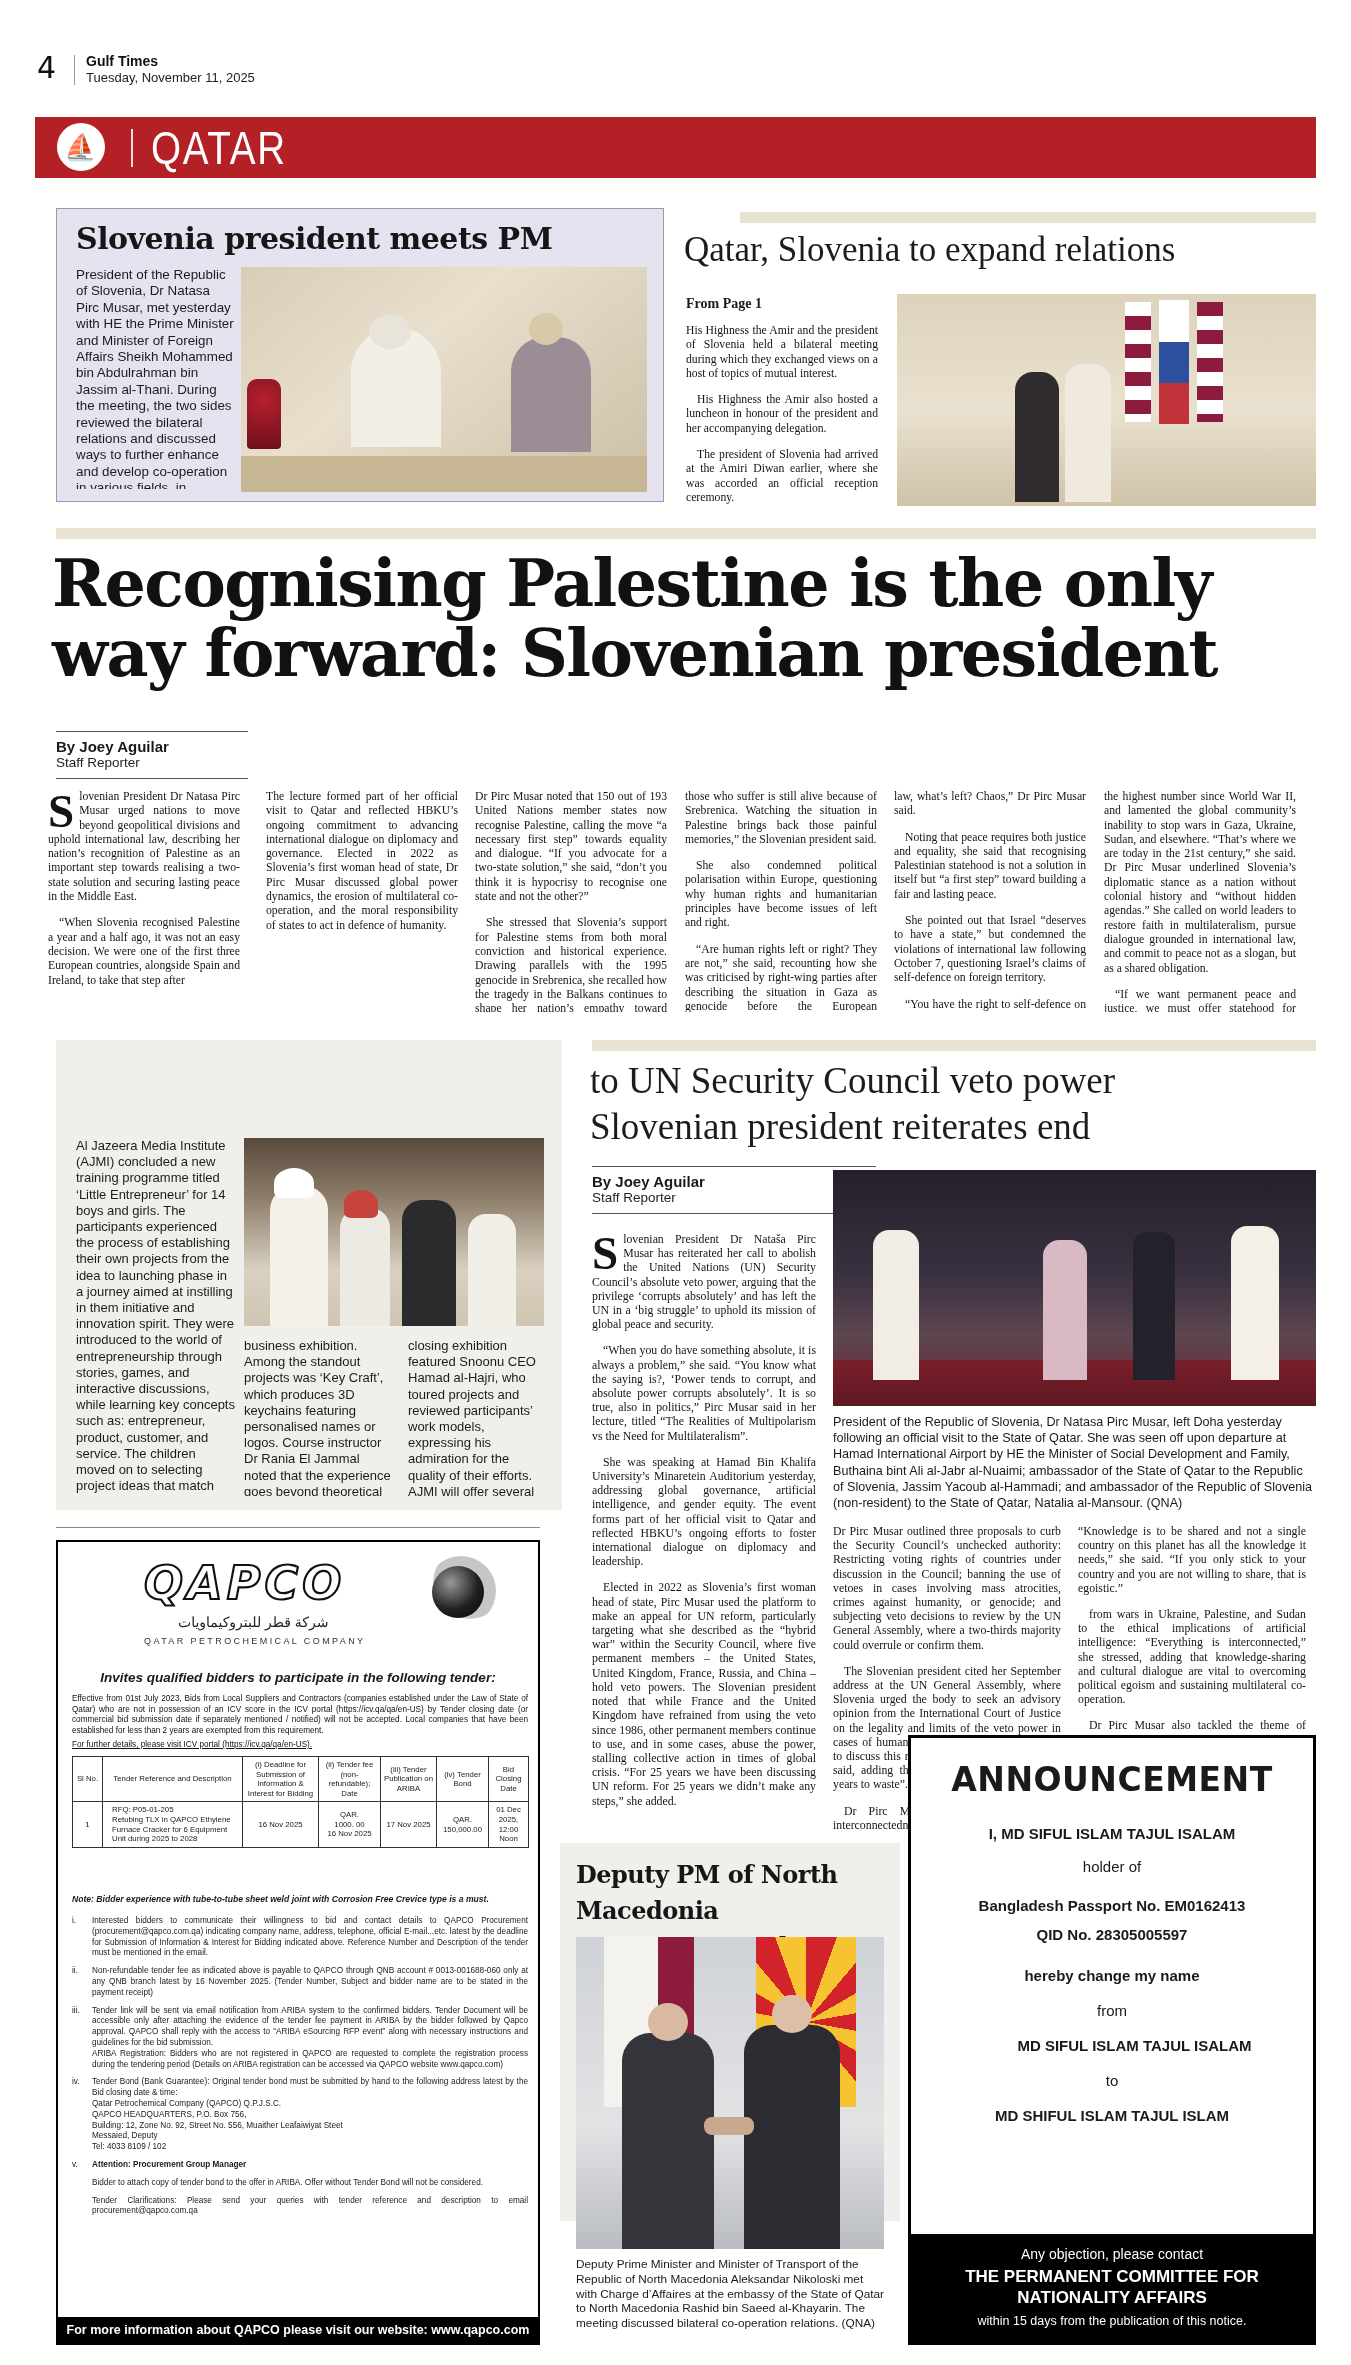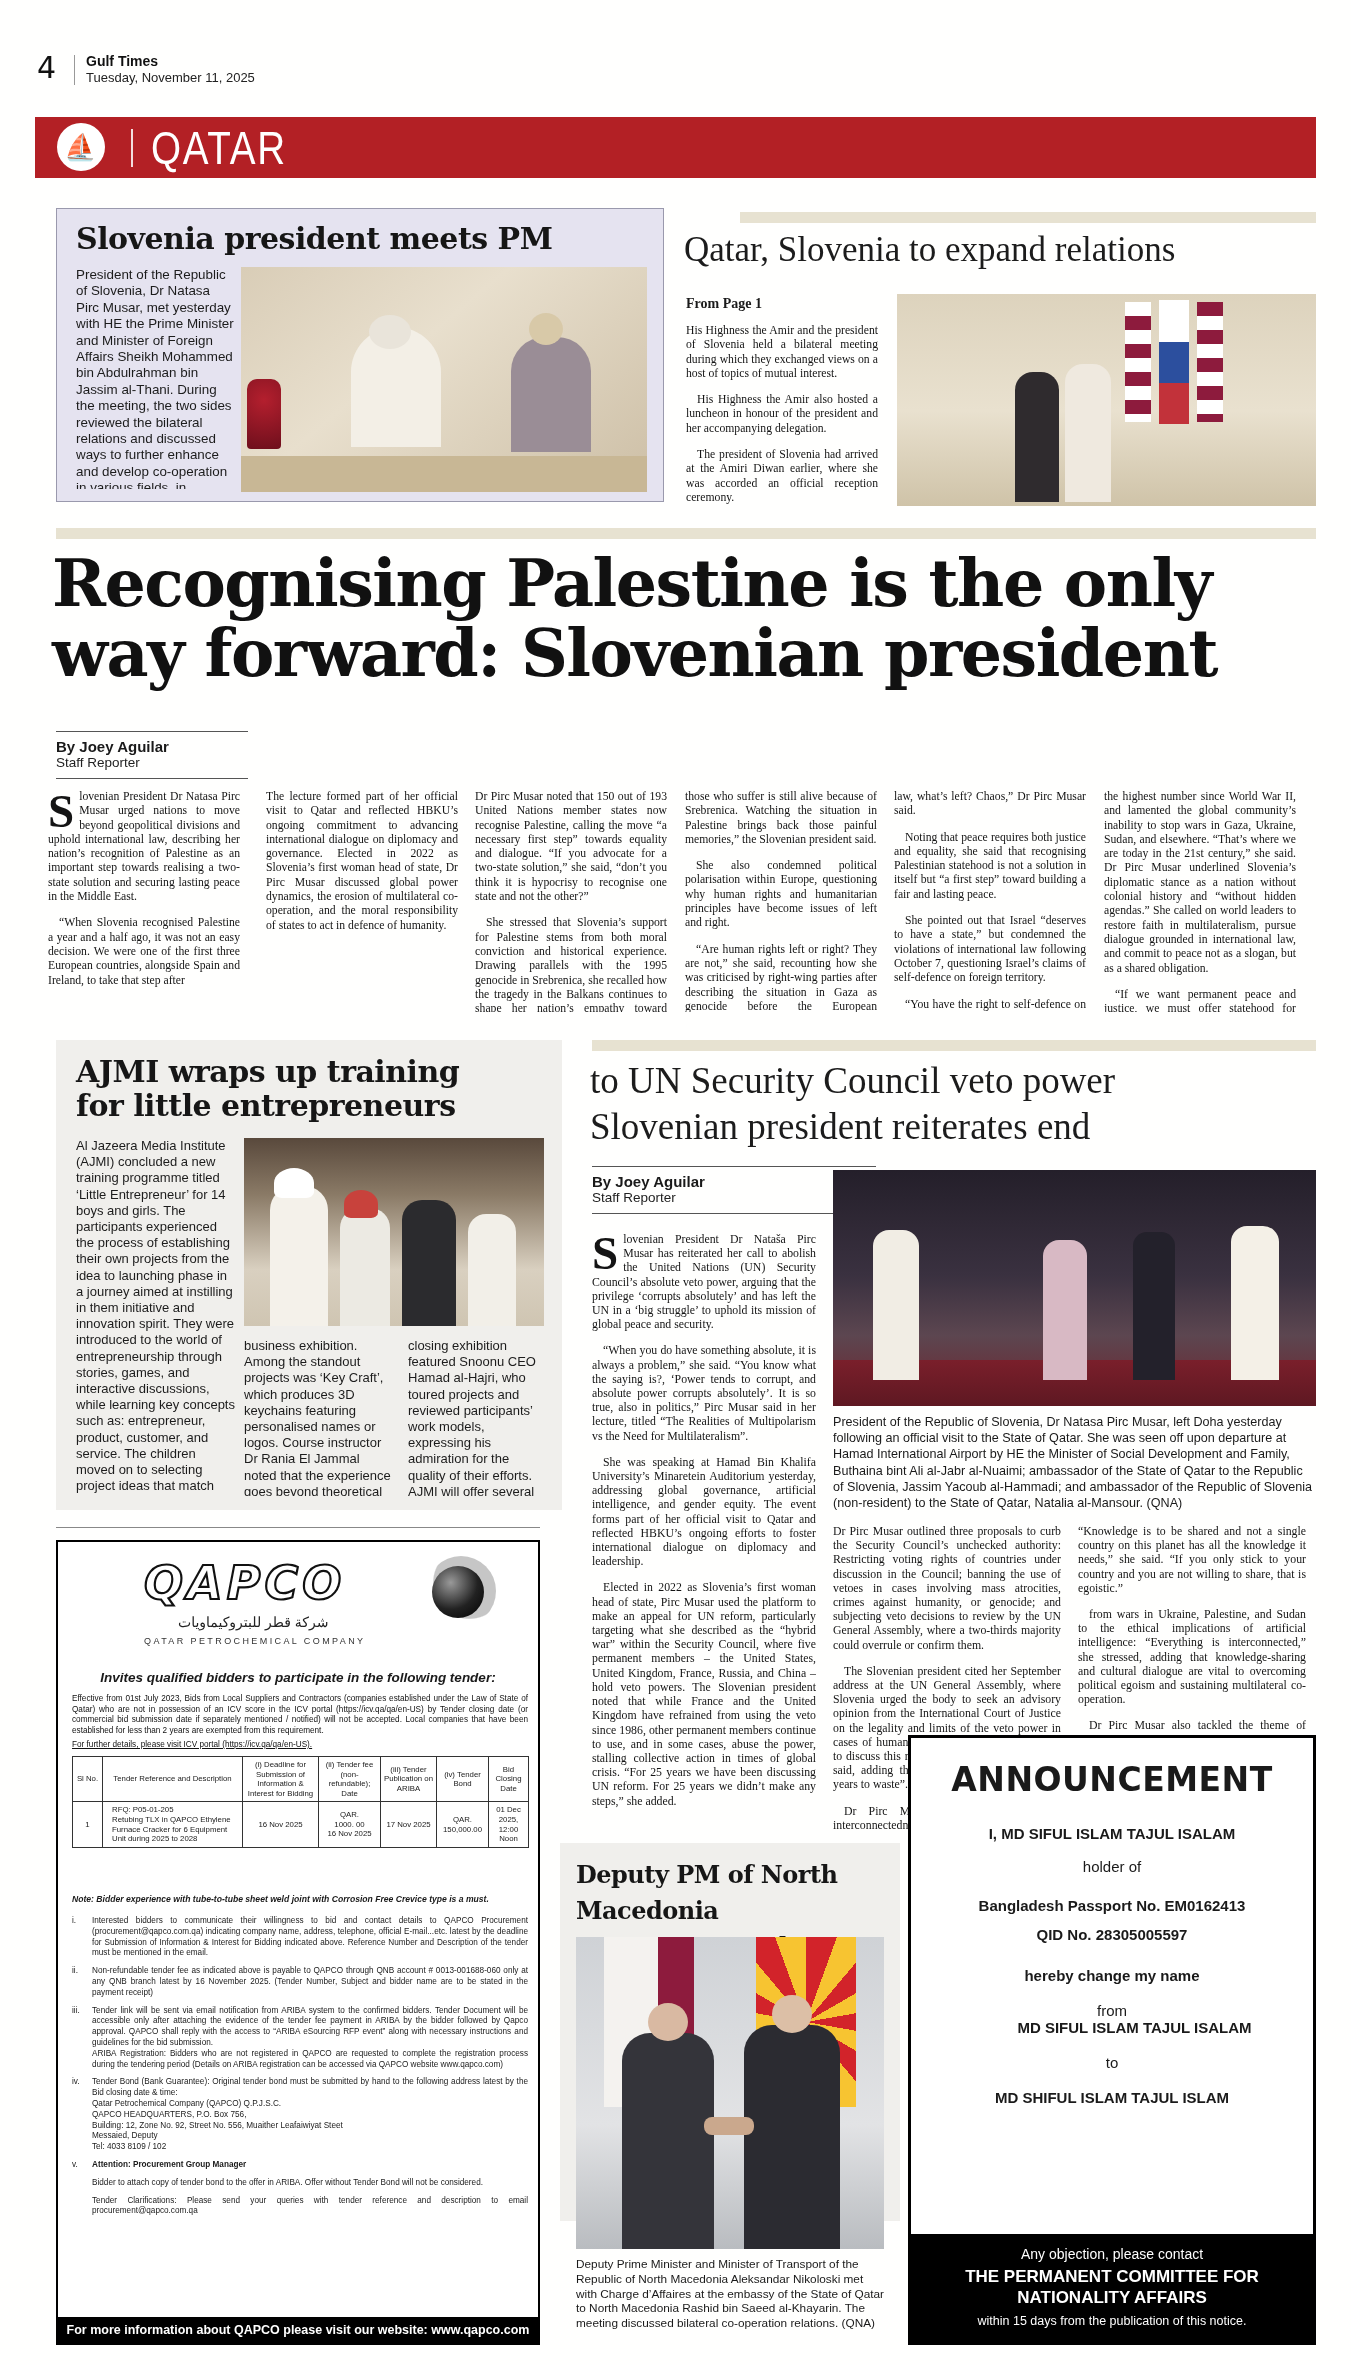--- a/index.html
+++ b/index.html
@@ -150,24 +150,20 @@
       <p>Noting that peace requires both justice and equality, she said that recognising Palestinian statehood is not a solution in itself but “a first step” toward building a fair and lasting peace.</p>
       <p>She pointed out that Israel “deserves to have a state,” but condemned the violations of international law following October 7, questioning Israel’s claims of self-defence on foreign territory.</p>
       <p>“You have the right to self-defence on your own territory. On foreign territory, the answer is no,” she stressed. Dr Pirc Musar warned that the world today faces more than 65 armed conflicts,</p>
     </div>
   <div class="abs body-serif" style="left:1104px;top:790px; width:192px; height:222px;">
       <p>the highest number since World War II, and lamented the global community’s inability to stop wars in Gaza, Ukraine, Sudan, and elsewhere. “That’s where we are today in the 21st century,” she said. Dr Pirc Musar underlined Slovenia’s diplomatic stance as a nation without colonial history and “without hidden agendas.” She called on world leaders to restore faith in multilateralism, pursue dialogue grounded in international law, and commit to peace not as a slogan, but as a shared obligation.</p>
       <p>“If we want permanent peace and justice, we must offer statehood for Palestine. That is the only way forward,” she said.</p>
     </div>
 
   <div class="abs box-grey" style="left:56px; top:1040px; width:506px; height:470px;">
-    <div class="abs slab" style="left:20px; top:15px; font-size:30px; line-height:34px;">
-      <div>AJMI wraps up training</div>
-      <div>for little entrepreneurs</div>
-    </div>
     <div class="abs body-sans" style="left:20px; top:98px; width:160px; height:358px; font-size:13px; line-height:16.2px;">
         <p>Al Jazeera Media Institute (AJMI) concluded a new training programme titled ‘Little Entrepreneur’ for 14 boys and girls. The participants experienced the process of establishing their own projects from the idea to launching phase in a journey aimed at instilling in them initiative and innovation spirit. They were introduced to the world of entrepreneurship through stories, games, and interactive discussions, while learning key concepts such as: entrepreneur, product, customer, and service. The children moved on to selecting project ideas that match their interests and satisfy customer needs. The programme ended with presenting the projects at a</p>
       </div>
     <div class="abs photo" style="left:188px; top:98px; width:300px; height:188px; background:linear-gradient(180deg,#59493c 0%,#8a7a66 30%,#d9d0c0 70%,#cfc5b2 100%);">
       <div class="abs" style="left:26px; top:48px; width:58px; height:140px; background:#f4f1ea; border-radius:24px 24px 0 0;"></div>
       <div class="abs" style="left:30px; top:30px; width:40px; height:30px; background:#fff; border-radius:50% 50% 20% 20%;"></div>
       <div class="abs" style="left:96px; top:70px; width:50px; height:118px; background:#eceae3; border-radius:20px 20px 0 0;"></div>
       <div class="abs" style="left:100px; top:52px; width:34px; height:28px; background:#c8423c; border-radius:50% 50% 20% 20%;"></div>
       <div class="abs" style="left:158px; top:62px; width:54px; height:126px; background:#2b2b2e; border-radius:20px 20px 0 0;"></div>
       <div class="abs" style="left:224px; top:76px; width:48px; height:112px; background:#f2efe8; border-radius:18px 18px 0 0;"></div>
@@ -344,21 +340,21 @@
   </div>
 
   <div class="abs ann-box" style="left:908px; top:1735px; width:408px; height:610px;">
     <div class="ann-title" style="margin-top:22px;">ANNOUNCEMENT</div>
     <div class="ann-line ann-bold" style="margin-top:26px;">I,  MD SIFUL ISLAM TAJUL ISALAM</div>
     <div class="ann-line" style="margin-top:16px;">holder of</div>
     <div class="ann-line ann-bold" style="margin-top:22px;">Bangladesh Passport No. EM0162413</div>
     <div class="ann-line ann-bold" style="margin-top:12px;">QID No. 28305005597</div>
     <div class="ann-line ann-bold" style="margin-top:24px;">hereby change my name</div>
     <div class="ann-line" style="margin-top:18px;">from</div>
-    <div class="ann-line ann-bold" style="padding-left:45px;">MD SIFUL ISLAM TAJUL ISALAM</div>
+    <div class="ann-line ann-bold" style="margin-top:18px;padding-left:45px;">MD SIFUL ISLAM TAJUL ISALAM</div>
     <div class="ann-line" style="margin-top:18px;">to</div>
     <div class="ann-line ann-bold" style="margin-top:18px;">MD SHIFUL ISLAM TAJUL ISLAM</div>
     <div class="ann-foot">
       <div class="f1">Any objection, please contact</div>
       <div class="f2">THE PERMANENT COMMITTEE FOR NATIONALITY AFFAIRS</div>
       <div class="f3">within 15 days from the publication of this notice.</div>
     </div>
   </div>
 
 </div>

